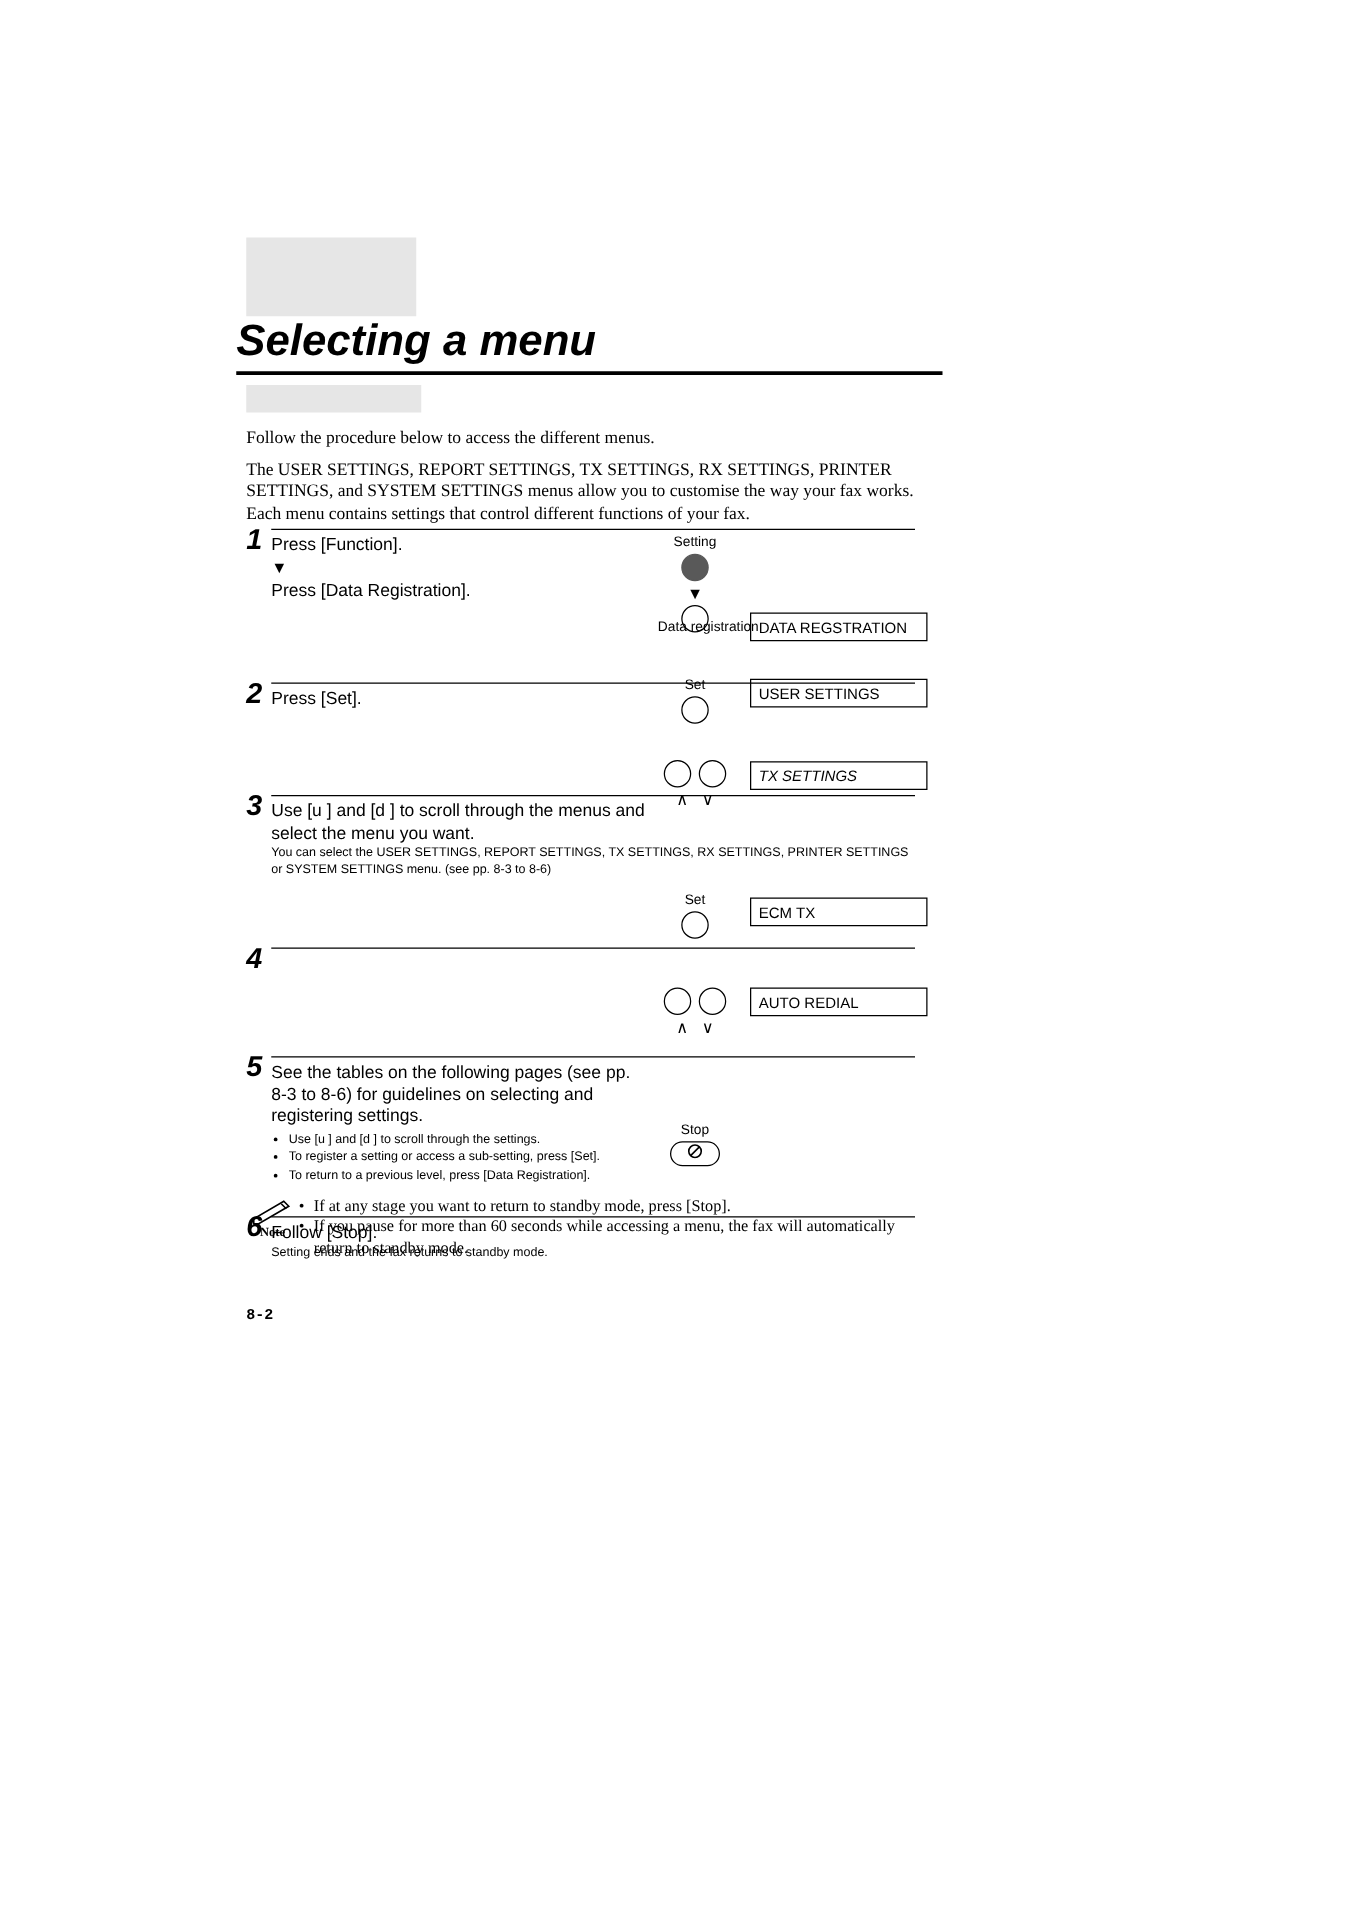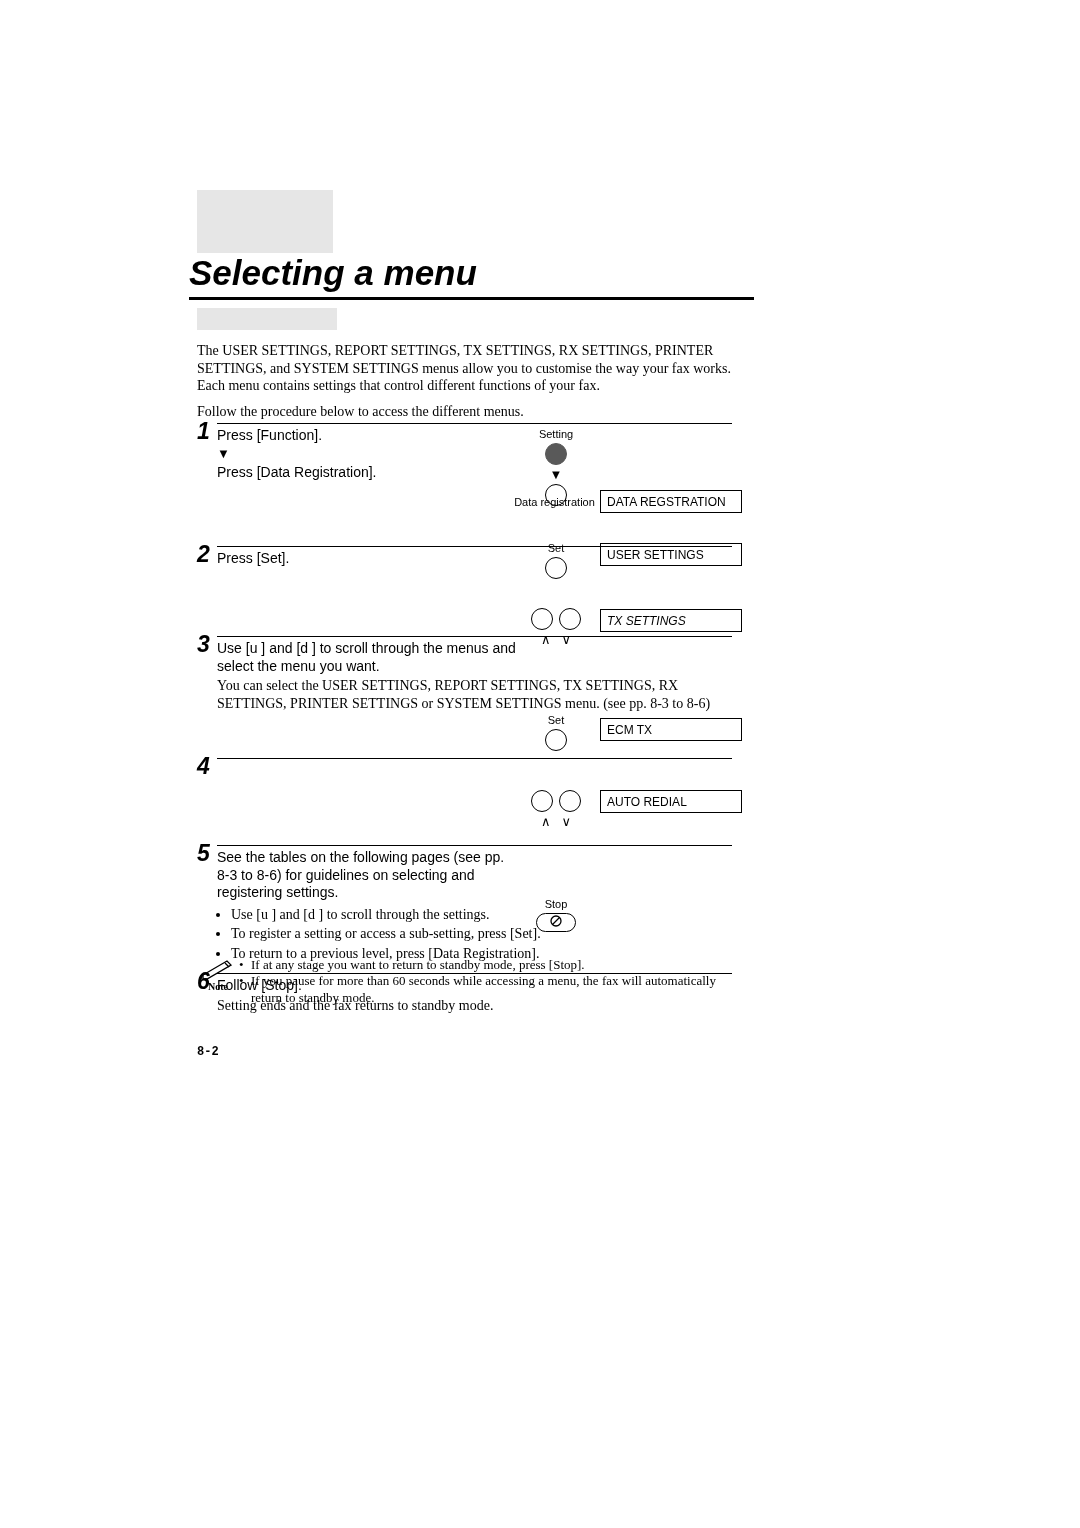--- a/index.html
+++ b/index.html
@@ -99,22 +99,22 @@
     margin: 3px 0 3px 0;
   }
   .step-title {
     font-family: Arial, Helvetica, sans-serif;
     font-weight: 400;
     font-size: 14px;
     line-height: 1.25;
     margin: 0 0 2px 0;
   }
   .step-text {
-    font-family: Liberation Serif, serif;
-    font-size: 14px;
+    font-family: Liberation Sans, sans-serif;
+    font-size: 10px;
     line-height: 1.25;
     margin: 2px 0 0 0;
   }
   .step-text ul {
     margin: 4px 0 0 14px;
     padding: 0;
   }
   .step-text li {
     margin: 0 0 2px 0;
   }
@@ -247,22 +247,22 @@
   <div class="gray-block-top"></div>
 
   <div class="title-area">
     <h1 class="title">Selecting a menu</h1>
     <hr class="title-rule">
   </div>
 
   <div class="gray-block-sub"></div>
 
   <div class="intro">
+    <p>Follow the procedure below to access the different menus.</p>
     <p>The USER SETTINGS, REPORT SETTINGS, TX SETTINGS, RX SETTINGS, PRINTER SETTINGS, and SYSTEM SETTINGS menus allow you to customise the way your fax works. Each menu contains settings that control different functions of your fax.</p>
-    <p>Follow the procedure below to access the different menus.</p>
   </div>
 
   <div class="steps">
 
     <div class="step s1">
       <div class="step-num">1</div>
       <div class="step-body">
         <hr class="step-top-rule">
         <div class="step-title">Press [Function].</div>
         <span class="arrow-down" style="text-align:left;margin:0 0 2px 0;">▼</span>
@@ -321,21 +321,21 @@
   </div>
 
   <div class="btn-col">
 
     <div class="btn-group" style="left:14px; top:8px; width:60px;">
       <span class="btn-label">Setting</span>
       <span class="btn-circle filled"></span>
       <span class="arrow-down">▼</span>
       <span class="btn-circle"></span>
     </div>
-    <div class="btn-group" style="left:-10px; top:70px; width:105px; text-align:center;">
+    <div class="btn-group" style="left:-10px; top:70px; width:105px; text-align:right;">
       <span class="btn-label" style="margin-top:6px;">Data registration</span>
     </div>
 
     <div class="btn-group" style="left:14px; top:122px; width:60px;">
       <span class="btn-label">Set</span>
       <span class="btn-circle"></span>
     </div>
 
     <div class="btn-group btn-pair" style="left:6px; top:188px; width:76px;">
       <span class="btn-circle"></span><span class="btn-circle"></span>

